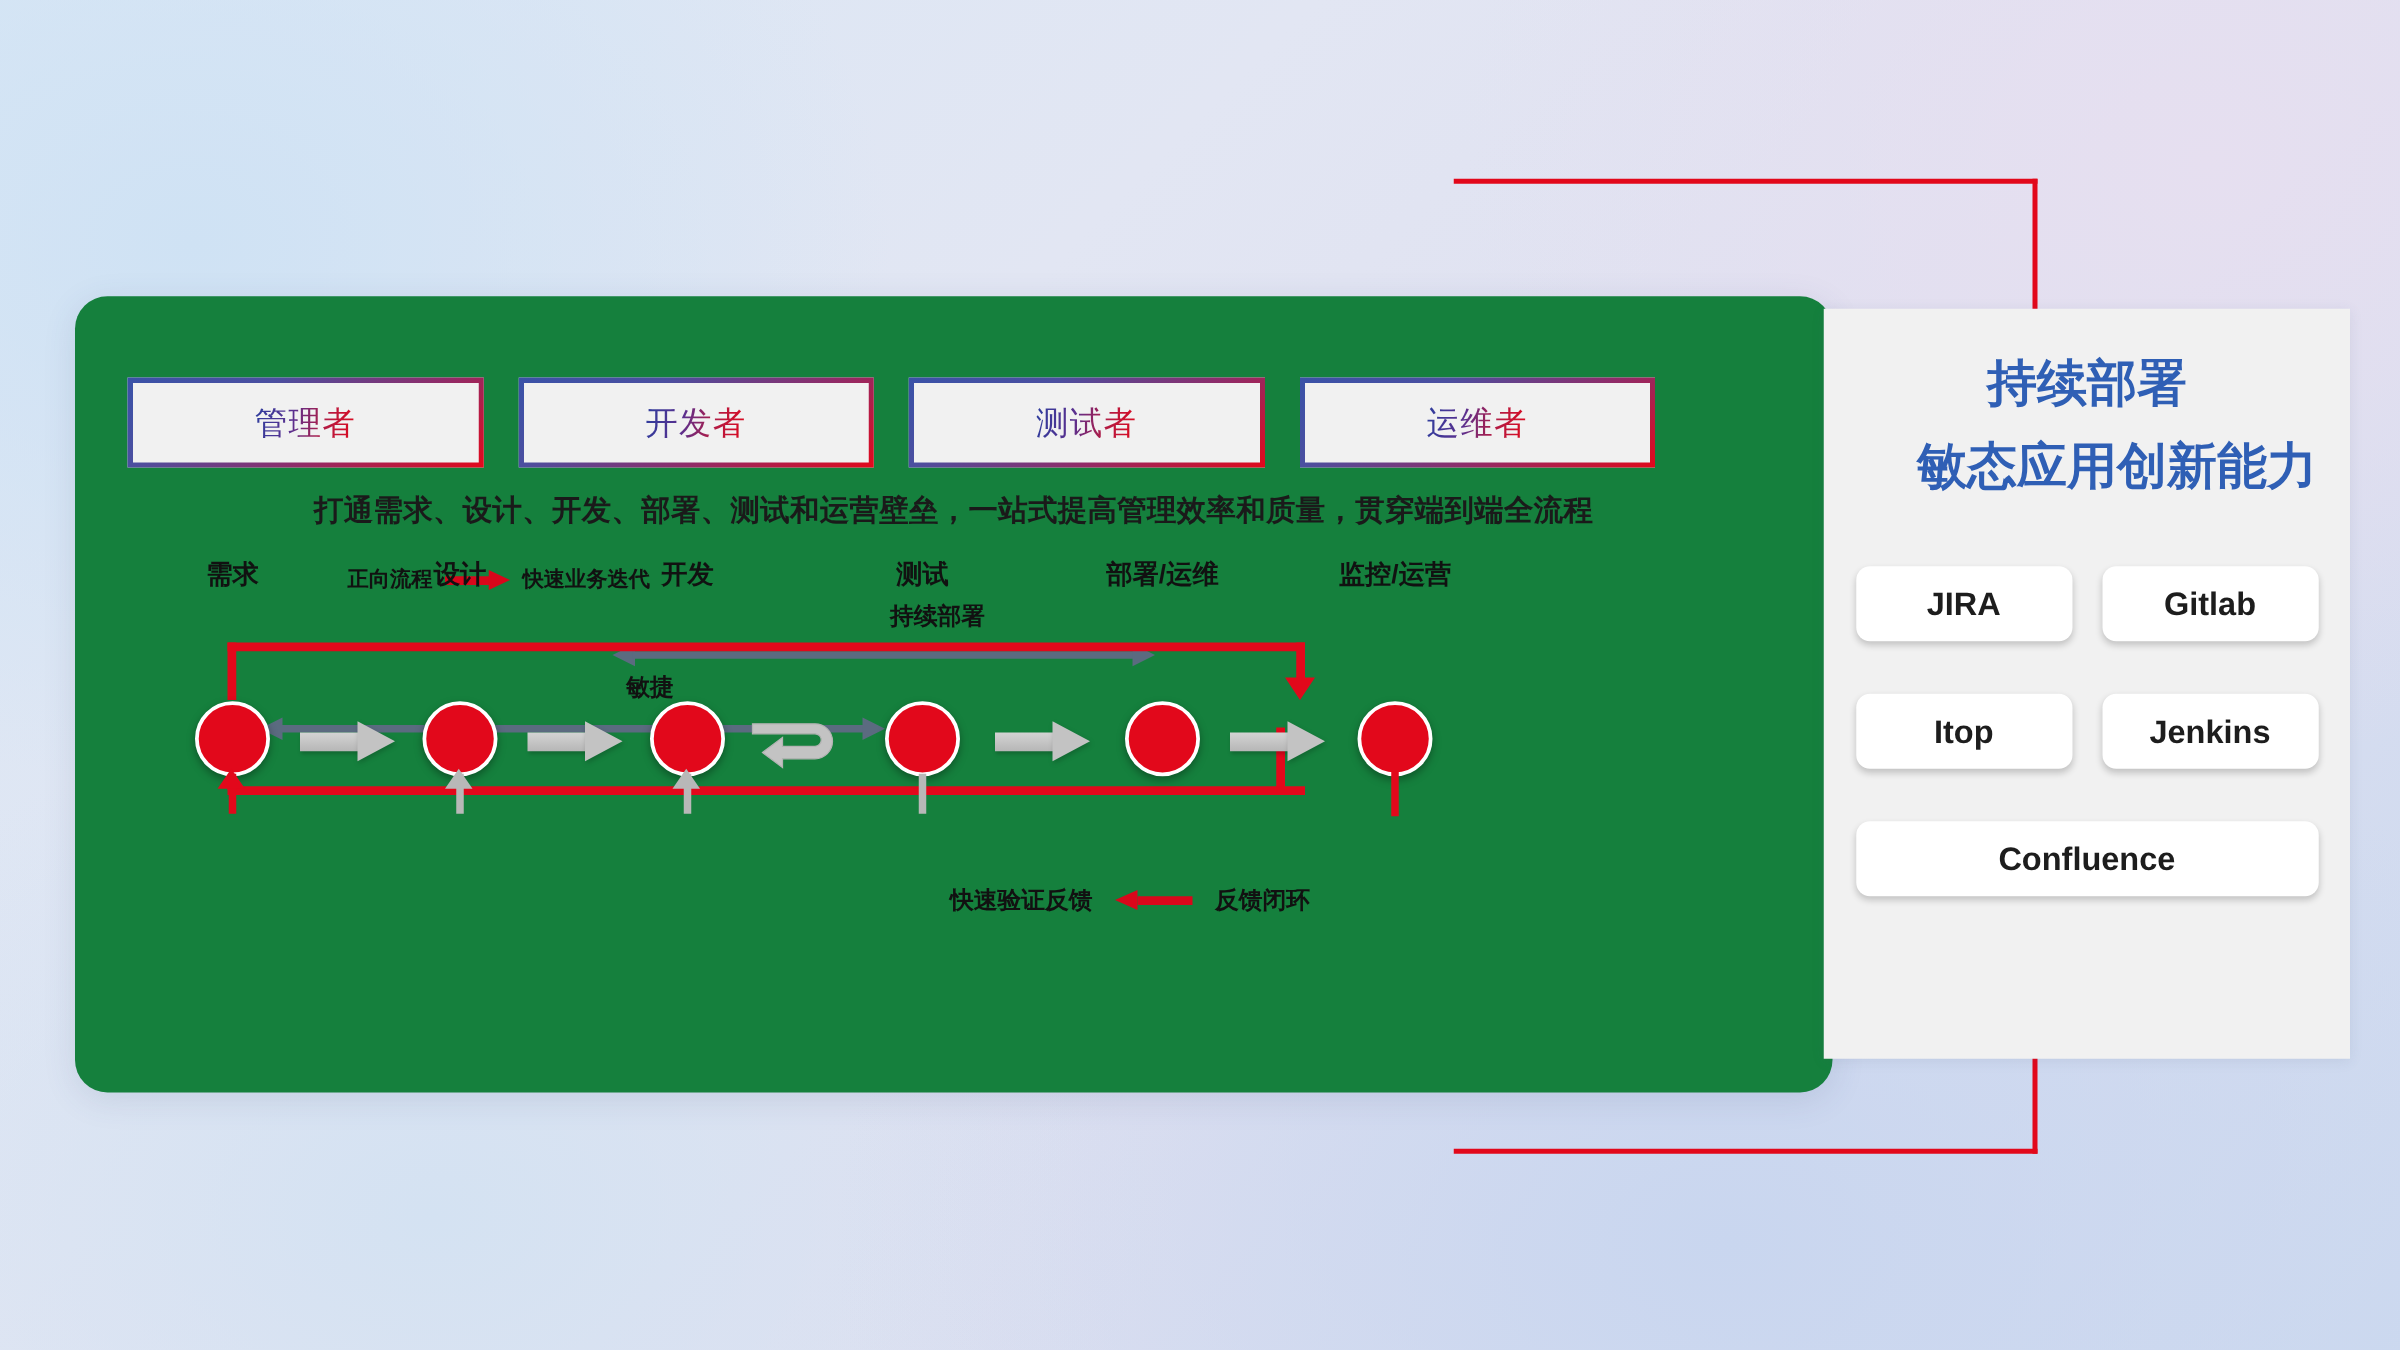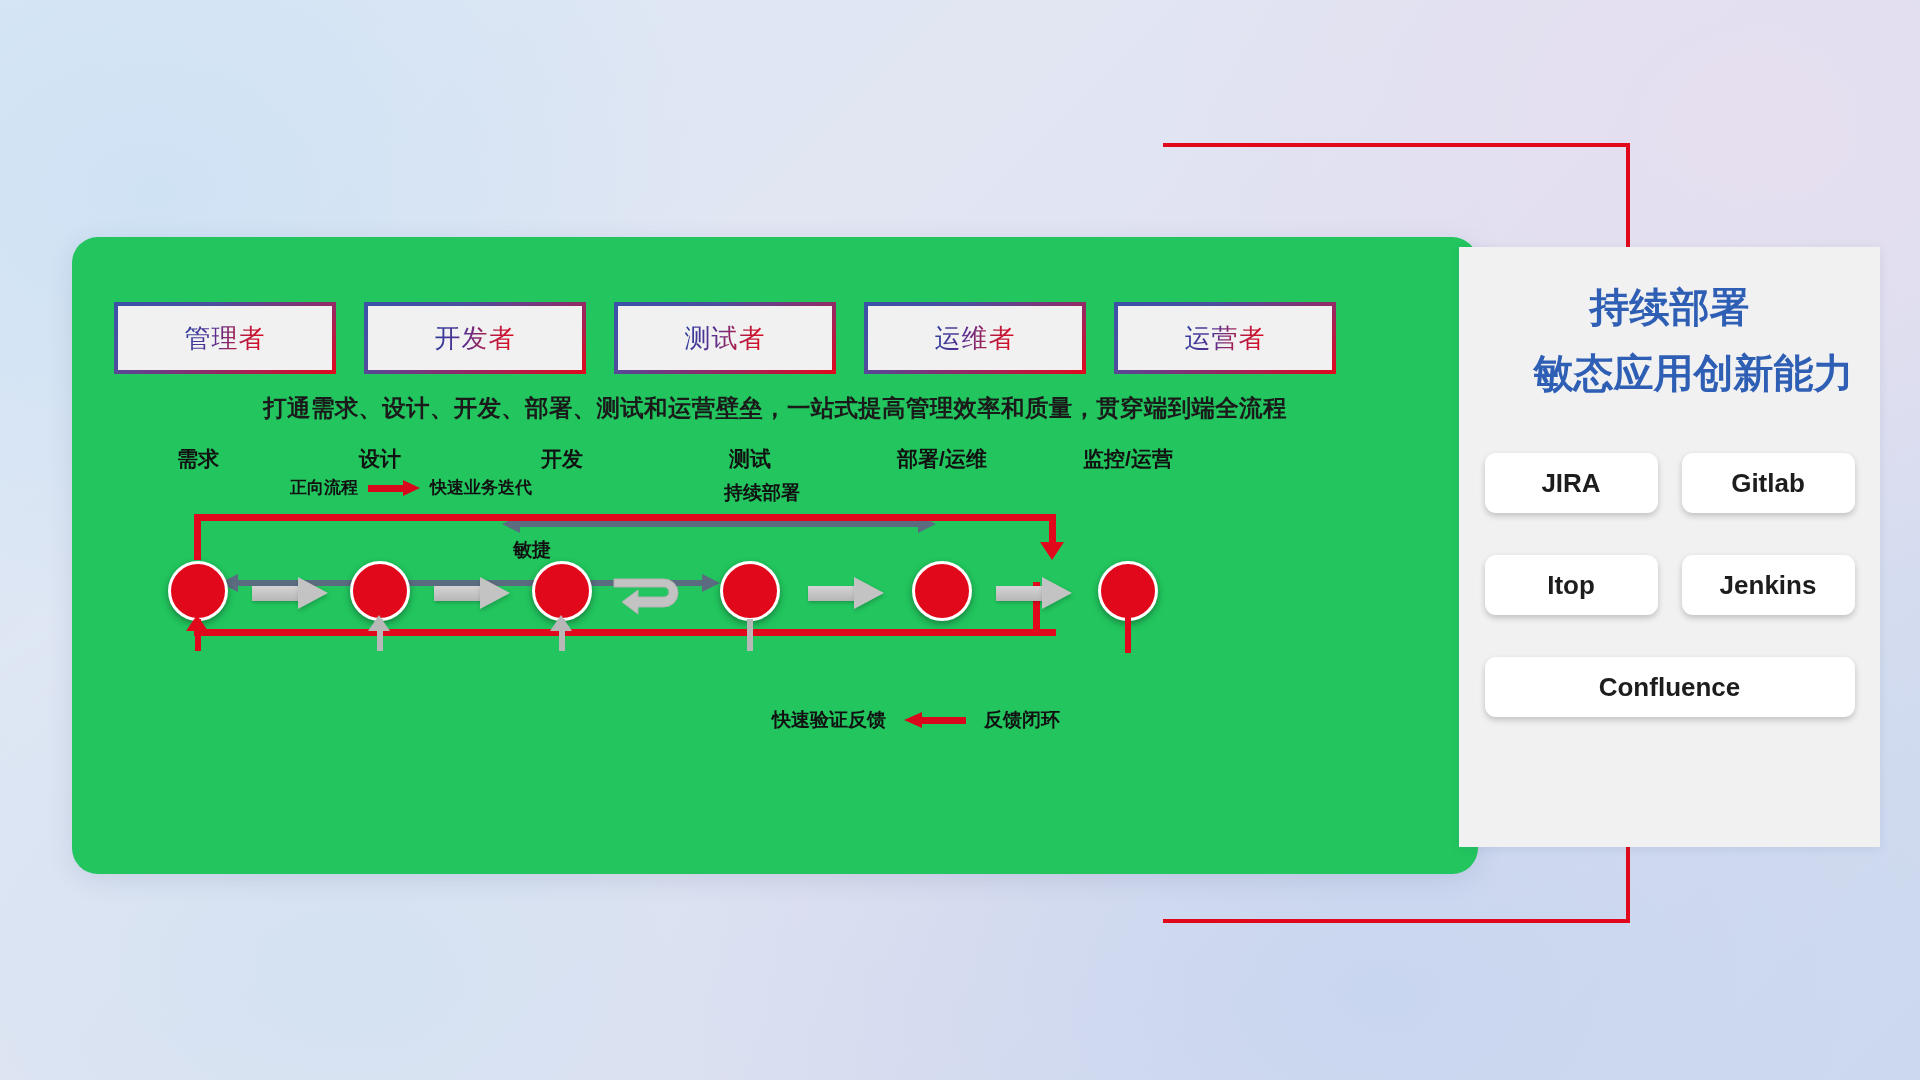--- a/index.html
+++ b/index.html
@@ -21,23 +21,23 @@
     left: 1163px; top: 143px;
     width: 467px; height: 780px;
     border: 4px solid #e2081b;
     border-left: none;
     z-index: 1;
   }
 
   
   .main-card {
     position: absolute;
-    left: 72px; top: 237px;
+    left: 60px; top: 237px;
     width: 1406px; height: 637px;
-    background: #22c55e;
+    background: #15803d;
     border-radius: 26px;
     box-shadow: 0 6px 26px rgba(60,80,120,.13);
     z-index: 3;
   }
 
   
   .roles-row {
     position: absolute;
     left: 42px; top: 65px;
     width: 1222px; height: 72px;
@@ -85,21 +85,20 @@
   
   .legend-forward {
     position: absolute;
     left: 218px; top: 215px;
     display: flex;
     align-items: center;
     gap: 10px;
     font-size: 17px;
     font-weight: bold;
     color: #111;
-    margin-top: 24px;
   }
   .legend-arrow-red {
     width: 52px; height: 16px;
     position: relative;
   }
   .legend-arrow-red::before {
     content: ""; position: absolute;
     left: 0; top: 5px; width: 36px; height: 7px;
     background: #d9071b;
   }
@@ -335,23 +334,20 @@
       <span class="role-label">管理者</span>
     </div>
     <div class="role-box">
       <span class="role-label">开发者</span>
     </div>
     <div class="role-box">
       <span class="role-label">测试者</span>
     </div>
     <div class="role-box">
       <span class="role-label">运维者</span>
-    </div>
-    <div class="role-box">
-      <span class="role-label">运营者</span>
     </div>
   </div>
 
   <div class="desc-line">打通需求、设计、开发、部署、测试和运营壁垒，一站式提高管理效率和质量，贯穿端到端全流程</div>
 
   <div class="legend-forward">
     <span>正向流程</span>
     <span class="legend-arrow-red"></span>
     <span>快速业务迭代</span>
   </div>

